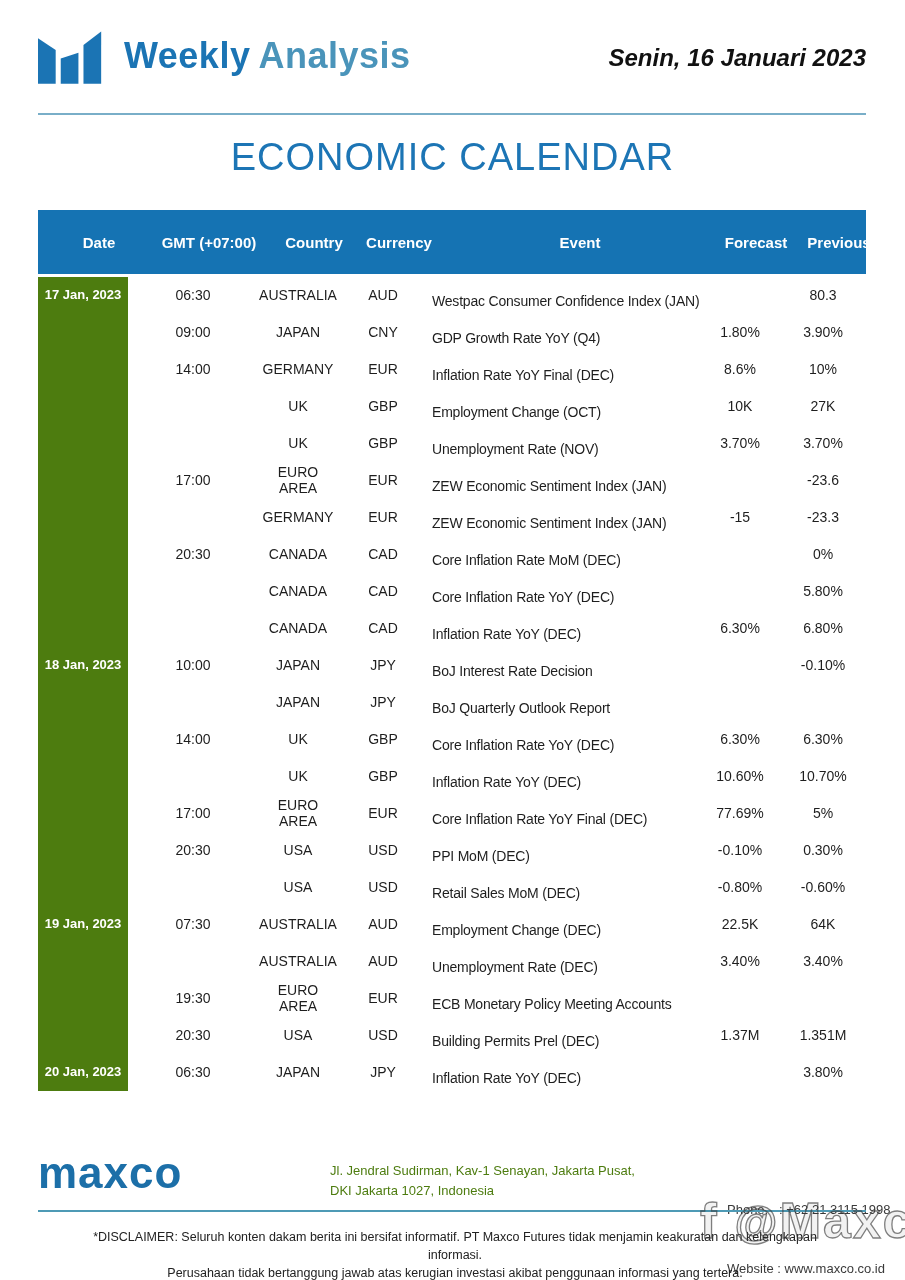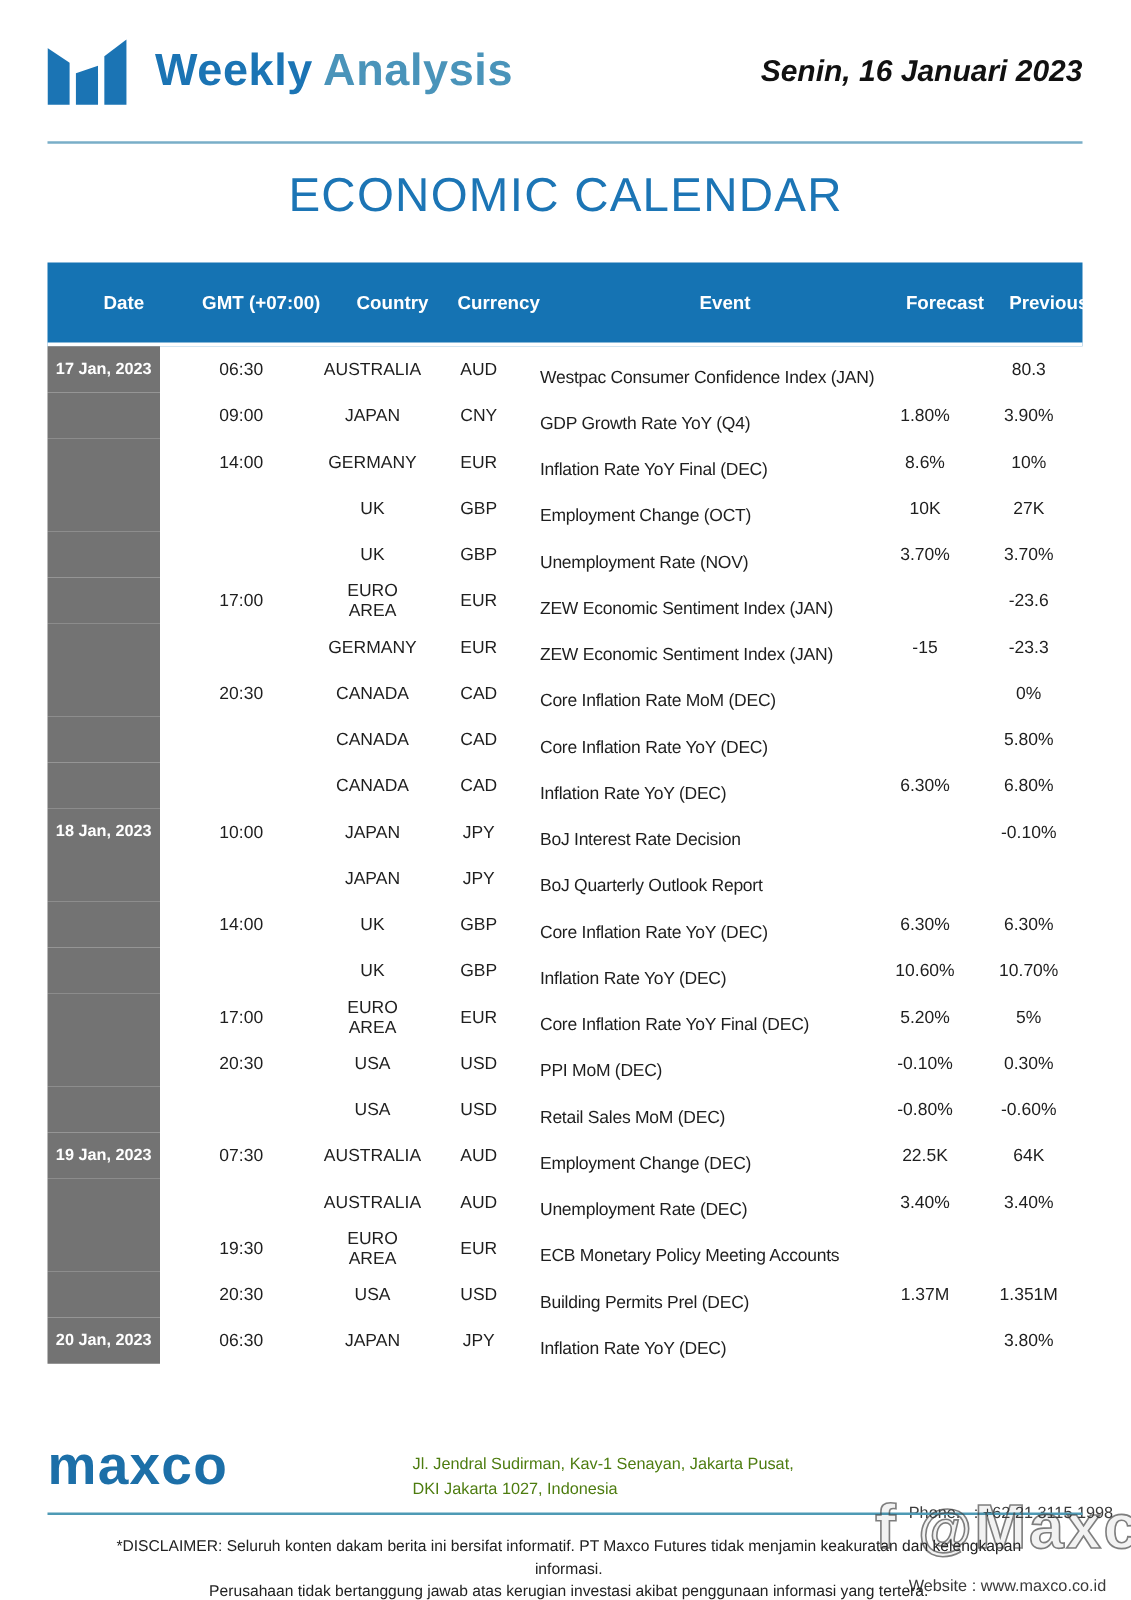--- a/index.html
+++ b/index.html
@@ -22,21 +22,21 @@
                font-size:38px; font-weight:normal; letter-spacing:1px; color:#1c75b5; }
 
   
   .etable { position:absolute; top:210px; left:38px; width:828px; }
   .grid-row { display:grid; grid-template-columns:90px 130px 80px 90px 272px 80px 86px; align-items:center; }
   .thead { height:67px; background:#1573b3; color:#fff; border-bottom:3px solid #fff;padding-left:16px; }
   .thead .hcell { font-size:15px; font-weight:bold; text-align:center; }
   .tbody .grid-row { height:37px; }
   .cell { font-size:14px; color:#1e1e1e; text-align:center; line-height:1.1; }
   .cell.event { text-align:left; padding-left:4px; letter-spacing:-0.2px;margin-top:12px; }
-  .cell.date { align-self:stretch; background:#737373; display:flex; align-items:center; justify-content:center;
+  .cell.date { align-self:stretch; background:#4d7c0f; display:flex; align-items:center; justify-content:center;
                color:#fff; font-weight:bold; font-size:13px; }
 
   
   .f-logo { position:absolute; left:38px; top:1148px; font-size:44px; font-weight:bold; color:#1c6fa8;
             letter-spacing:1px; }
   .f-addr { position:absolute; left:330px; top:1161px; font-size:13px; color:#4d7c0f; line-height:1.5; }
   .f-contact { position:absolute; left:727px; top:1161px; font-size:13px; color:#3a3a3a; line-height:1.5; white-space:pre; }
   .f-rule { position:absolute; top:1210px; left:38px; width:828px; height:2px; background:#4e9ab5; }
   .disclaimer { position:absolute; top:1228px; left:85px; width:740px; text-align:center;
                 font-size:12.5px; color:#222; line-height:1.45; }
@@ -220,21 +220,21 @@
       <div class="cell">10.60%</div>
       <div class="cell">10.70%</div>
     </div>
 
     <div class="grid-row">
       <div class="cell date"></div>
       <div class="cell">17:00</div>
       <div class="cell">EURO AREA</div>
       <div class="cell">EUR</div>
       <div class="cell event">Core Inflation Rate YoY Final (DEC)</div>
-      <div class="cell">5.20%</div>
+      <div class="cell">77.69%</div>
       <div class="cell">5%</div>
     </div>
 
     <div class="grid-row">
       <div class="cell date"></div>
       <div class="cell">20:30</div>
       <div class="cell">USA</div>
       <div class="cell">USD</div>
       <div class="cell event">PPI MoM (DEC)</div>
       <div class="cell">-0.10%</div>

